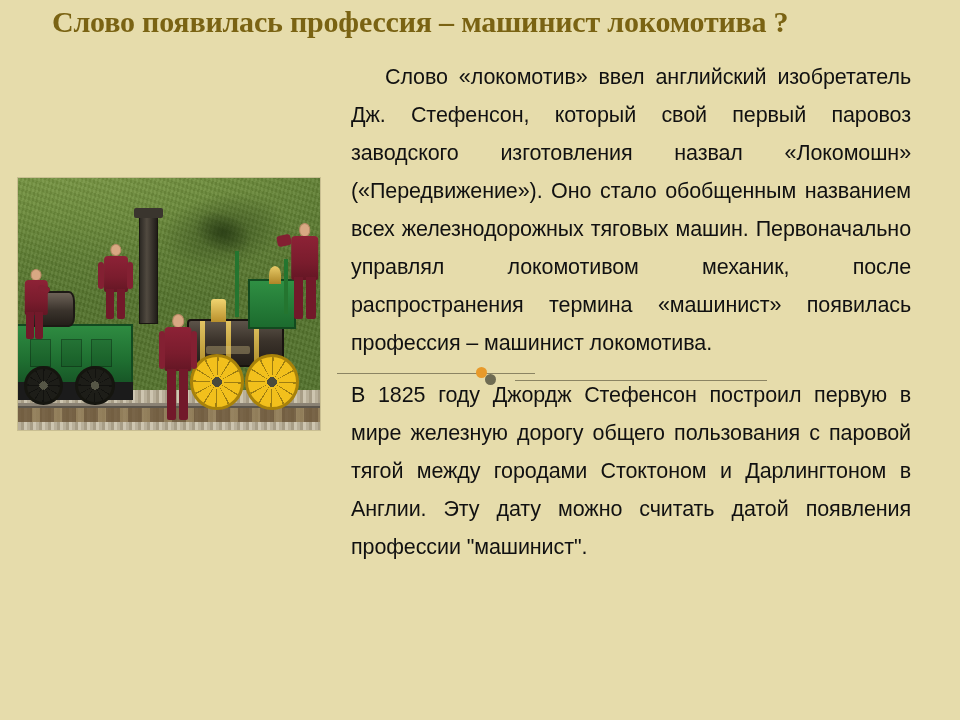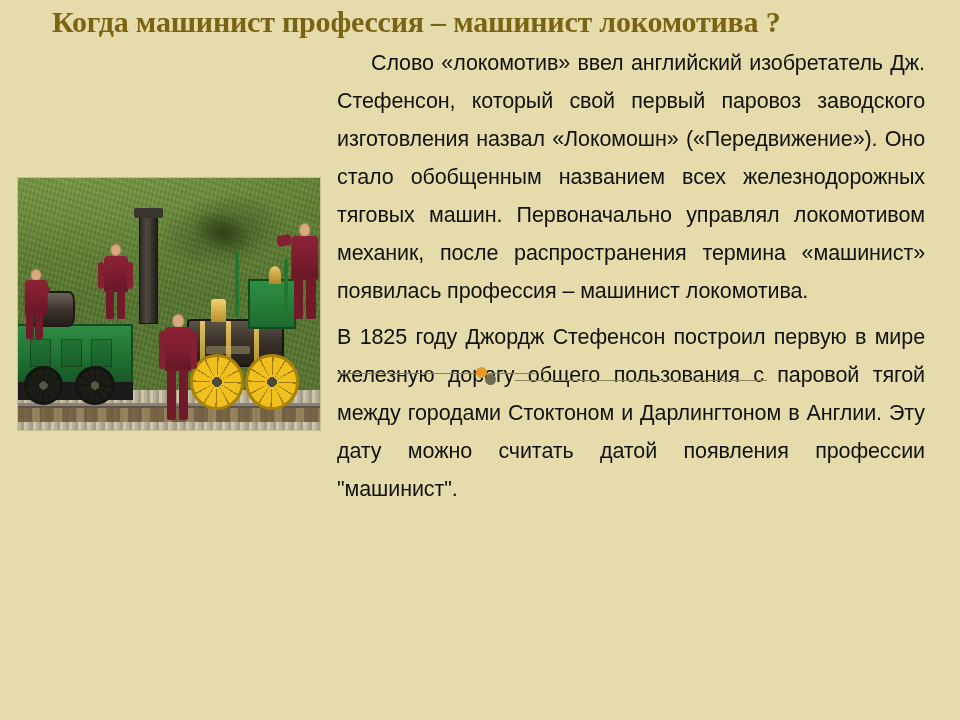--- a/index.html
+++ b/index.html
@@ -259,21 +259,21 @@
     left: 337px;
     top: 44px;
     width: 588px;
   }
   .para {
     font-size: 21.5px;
     line-height: 38px;
     color: #111111;
     text-align: justify;
     text-justify: inter-word;
-    margin: 0;
+    margin: 14px;
     letter-spacing: -0.1px;
   }
   .para.p1 { text-indent: 34px; }
   .para.p2 { margin-top: 8px; }
   .para:last-child { text-align: justify; }
 
   
   .divider-deco {
     position: absolute;
     left: 337px;
@@ -305,21 +305,21 @@
     position: absolute;
     left: 148px; top: 3px;
     width: 11px; height: 11px;
     border-radius: 50%;
     background: #6e6b52;
   }
 </style>
 </head>
 <body>
 
-<div class="slide-title">Когда машинист профессия – машинист локомотива ?</div>
+<div class="slide-title">Слово появилась профессия – машинист локомотива ?</div>
 
 <div class="photo-frame">
   <div class="photo">
 
     <div class="grass-far"></div>
     <div class="grass-texture"></div>
     <div class="hill-shadow"></div>
     <div class="hill-path"></div>
 
     <div class="ballast"></div>

